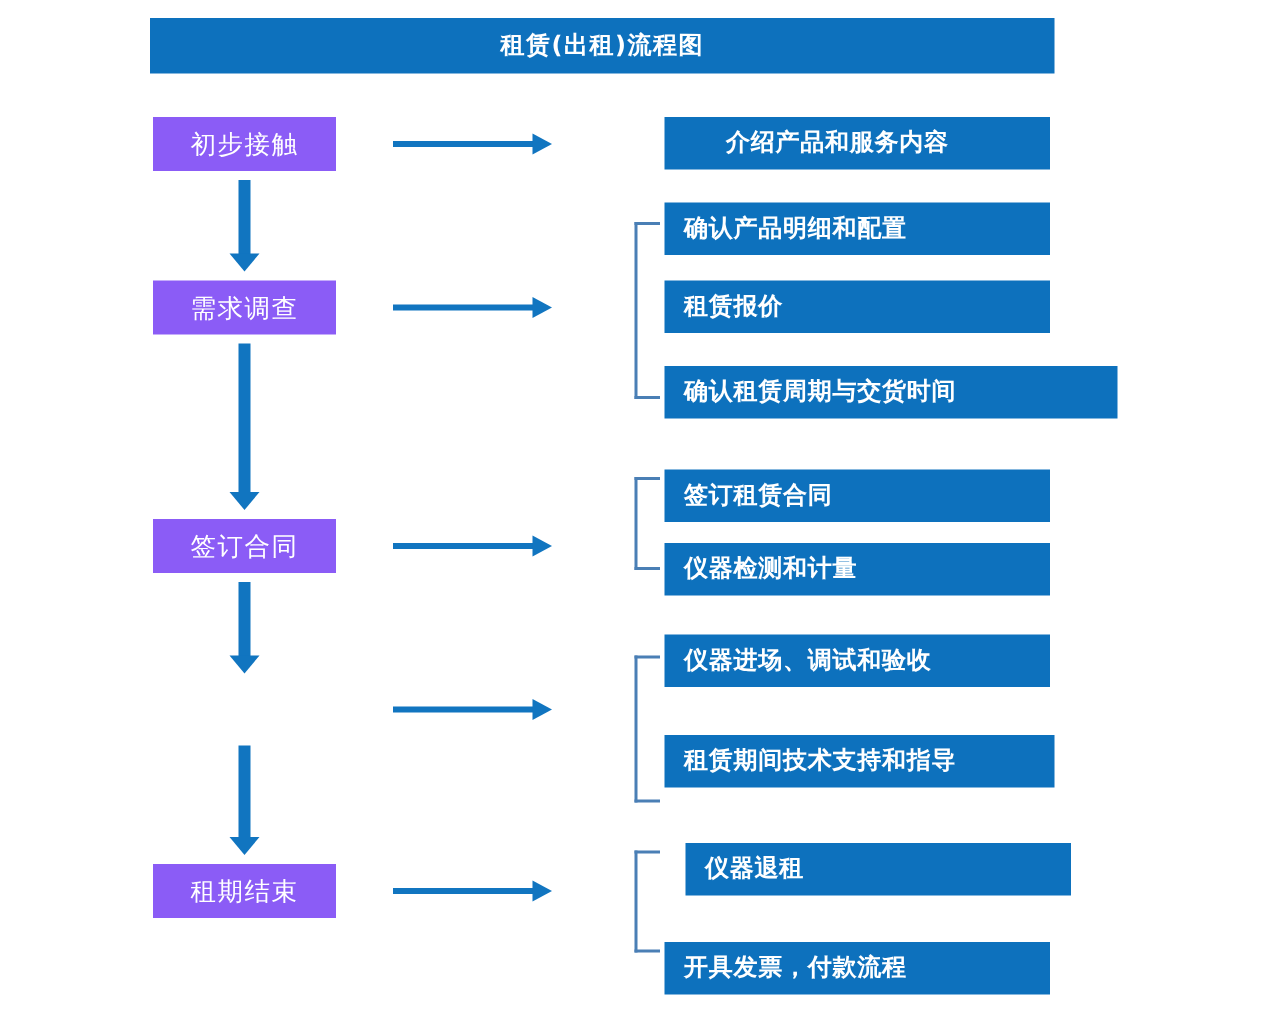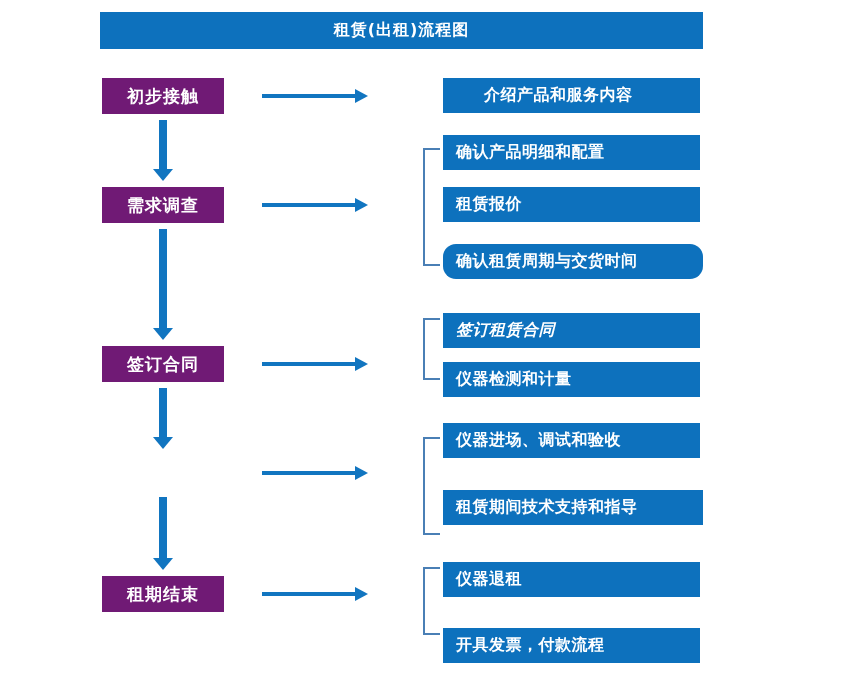--- a/index.html
+++ b/index.html
@@ -35,24 +35,24 @@
     justify-content: center;
     letter-spacing: 1px;
   }
 
   
   .stage-box {
     position: absolute;
     left: 102px;
     width: 122px;
     height: 36px;
-    background: #701a75;
+    background: #8b5cf6;
     color: #ffffff;
     font-size: 17px;
-    font-weight: bold;
+    font-weight: normal;
     display: flex;
     align-items: center;
     justify-content: center;
     letter-spacing: 1px;
   }
 
   
   .detail-box {
     position: absolute;
     left: 443px;
@@ -143,24 +143,24 @@
   <div class="h-arrow" style="top:592px;"></div>
 
   <div class="bracket" style="top:148px; height:118px;"></div>
   <div class="bracket" style="top:318px; height:62px;"></div>
   <div class="bracket" style="top:437px; height:98px;"></div>
   <div class="bracket" style="top:567px; height:68px;"></div>
 
   <div class="detail-box" style="top:78px;  width:257px;padding-left:41px;">介绍产品和服务内容</div>
   <div class="detail-box" style="top:135px; width:257px;">确认产品明细和配置</div>
   <div class="detail-box" style="top:187px; width:257px;">租赁报价</div>
-  <div class="detail-box" style="top:244px; width:260px;border-radius:13px;">确认租赁周期与交货时间</div>
+  <div class="detail-box" style="top:244px; width:302px;">确认租赁周期与交货时间</div>
 
-  <div class="detail-box" style="top:313px; width:257px;font-style:italic;">签订租赁合同</div>
+  <div class="detail-box" style="top:313px; width:257px;">签订租赁合同</div>
   <div class="detail-box" style="top:362px; width:257px;">仪器检测和计量</div>
 
   <div class="detail-box" style="top:423px; width:257px;">仪器进场、调试和验收</div>
   <div class="detail-box" style="top:490px; width:260px;">租赁期间技术支持和指导</div>
 
-  <div class="detail-box" style="top:562px; width:257px;">仪器退租</div>
+  <div class="detail-box" style="top:562px; width:257px;margin-left:14px;">仪器退租</div>
   <div class="detail-box" style="top:628px; width:257px;">开具发票，付款流程</div>
 
 </div>
 
 </body></html>

